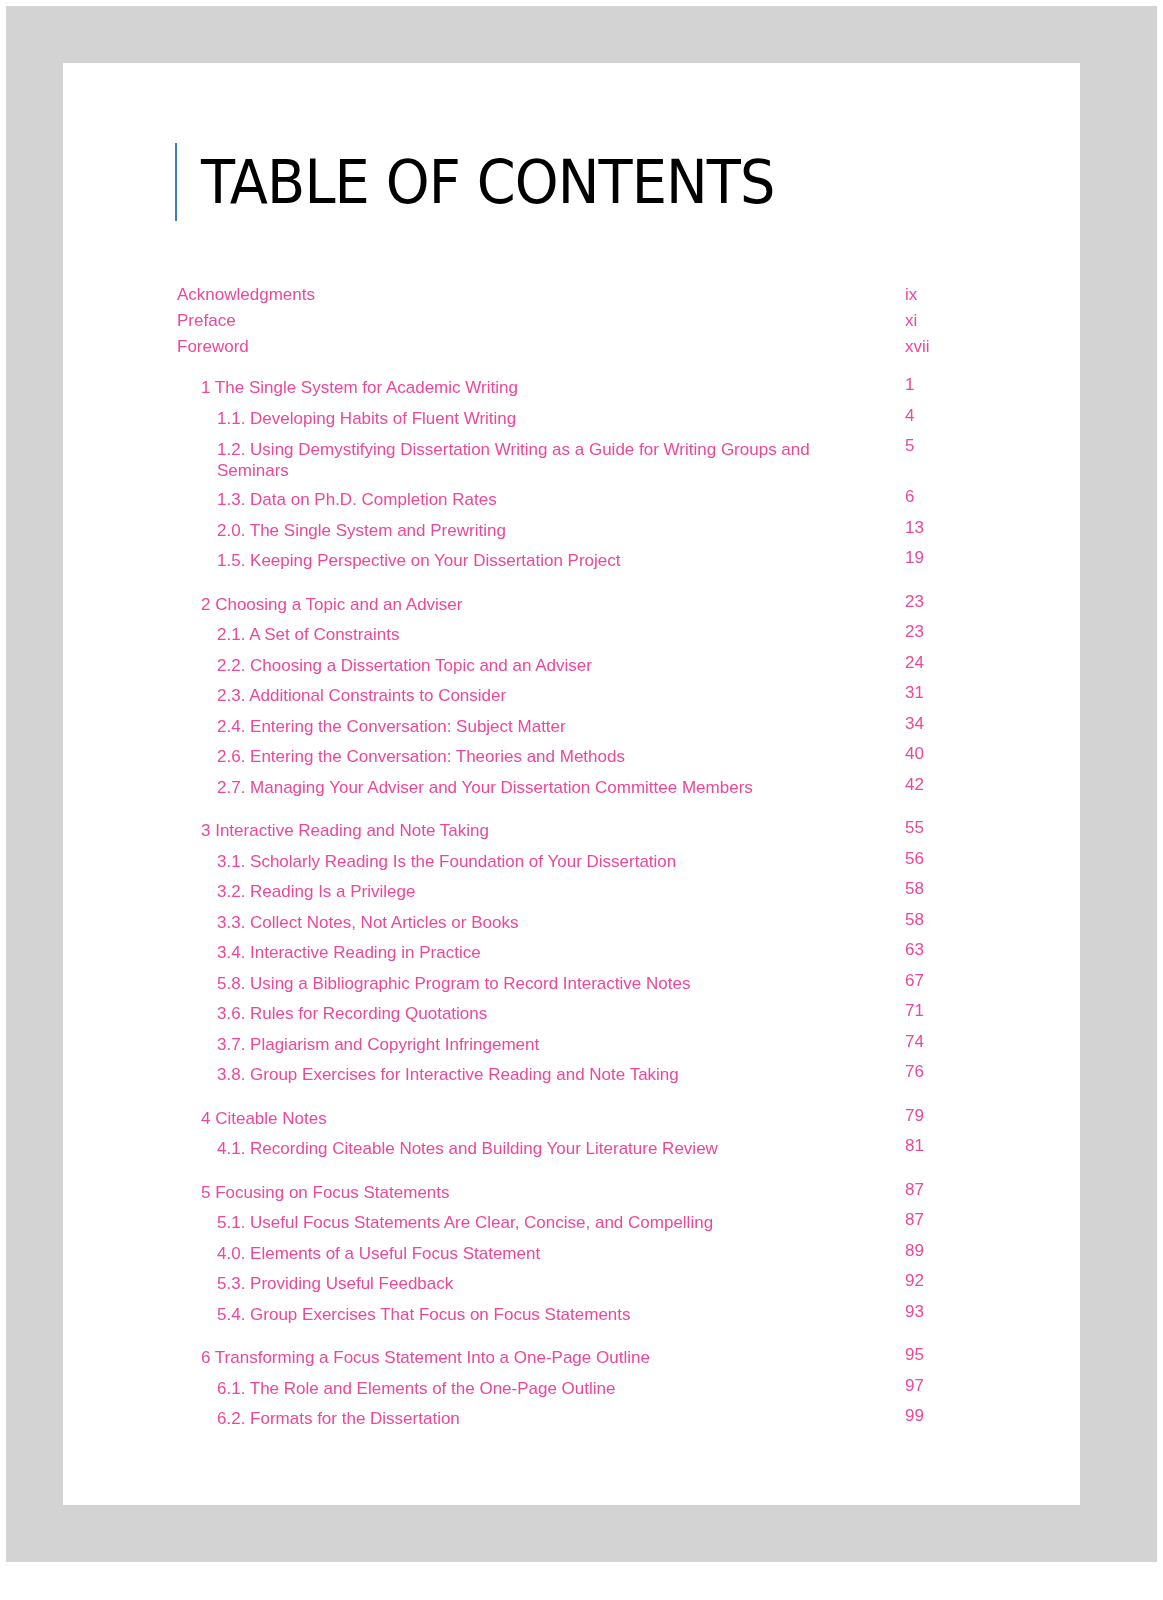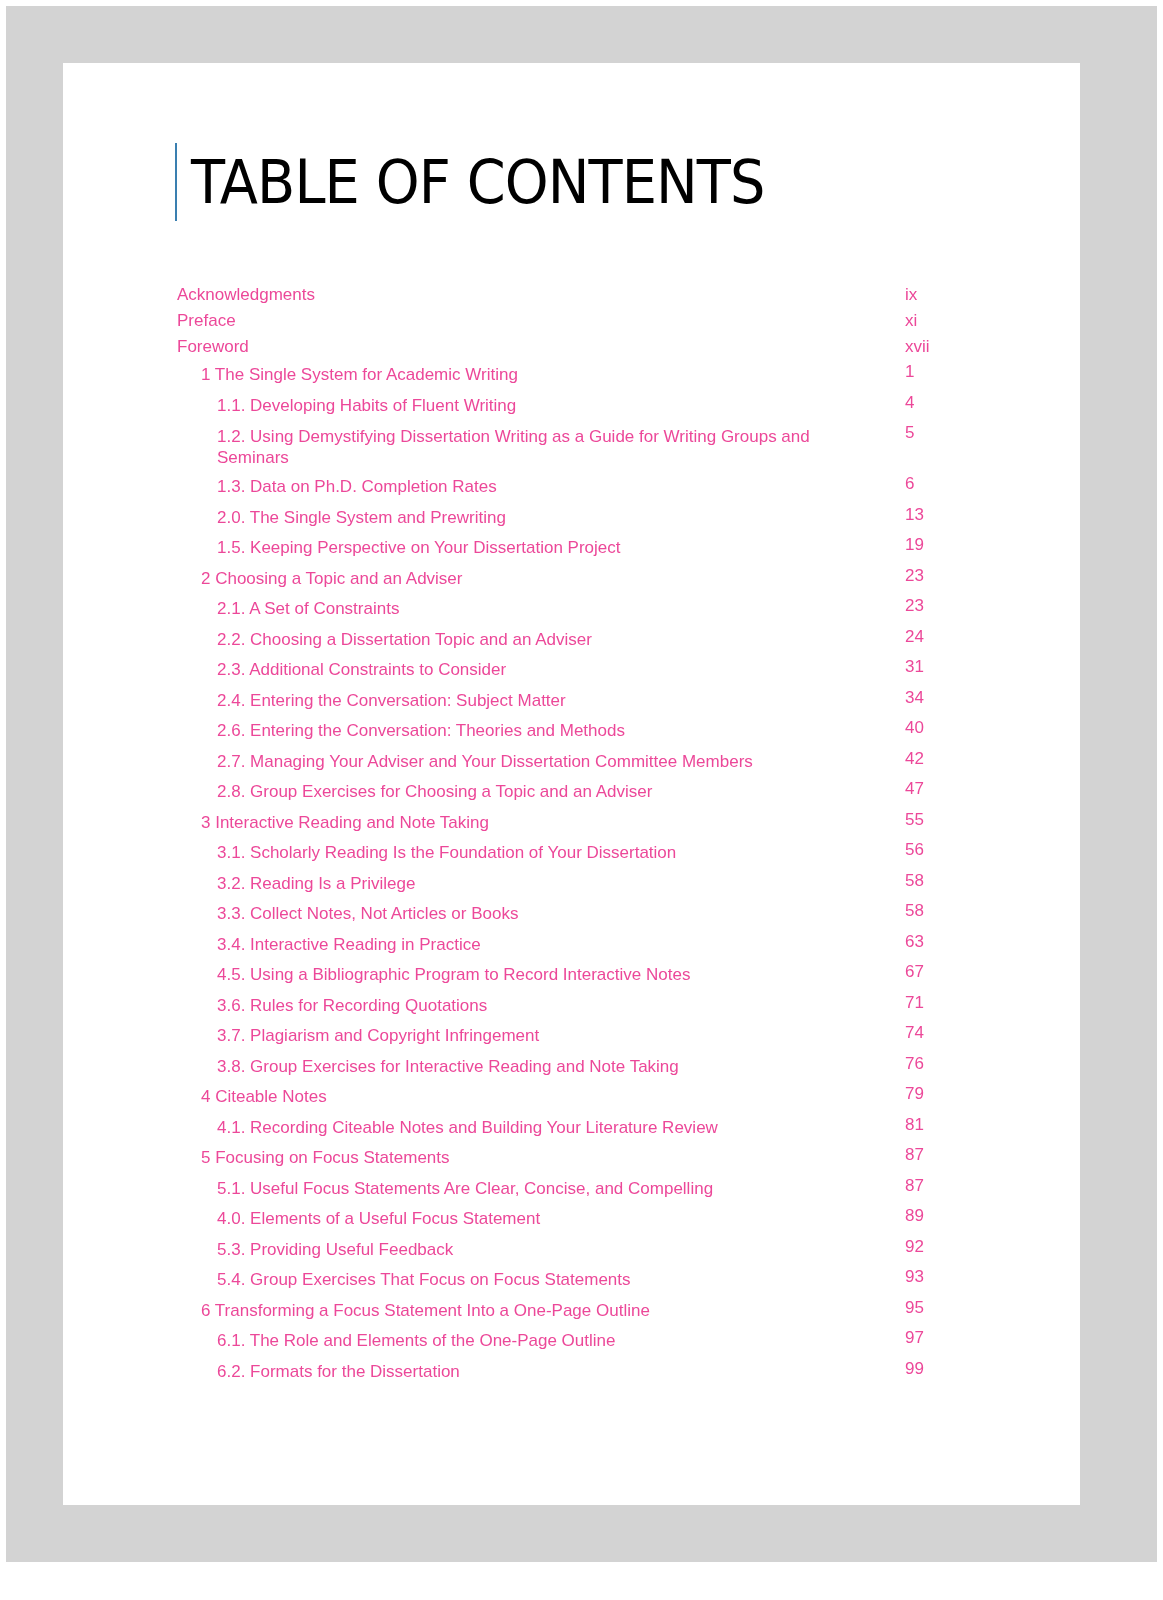--- a/index.html
+++ b/index.html
@@ -11,34 +11,34 @@
   .frame {
     position: absolute; left: 6px; top: 6px; width: 1151px; height: 1556px;
     background: #d3d3d3;
   }
   .paper {
     position: absolute; left: 57px; top: 57px; width: 1017px; height: 1442px;
     background: #ffffff;
   }
   .title-wrap {
     position: absolute; left: 112px; top: 80px; height: 78px;
-    border-left: 2px solid #3a7fb0; padding-left: 14px;
+    border-left: 2px solid #3a7fb0; padding-left: 24px;
   }
   .title {
     font-family: "DejaVu Sans", sans-serif; font-weight: normal;
     font-size: 60px; line-height: 78px; margin: 0; color: #000;
     letter-spacing: -1px; transform: scaleX(0.93); transform-origin: left center;
     white-space: nowrap;
   }
   .toc { position: absolute; left: 114px; top: 219px; width: 800px; }
   .row { position: relative; font-size: 17px; color: #ec4899; }
   .row .label { display: block; }
   .row .page { position: absolute; left: 728px; top: 0; }
   .lvl0 { height: 26px; line-height: 26px; }
-  .lvl1 { height: 30.5px; line-height: 30px; padding-left: 24px; }
+  .lvl1 { height: 30.5px; line-height: 30px; padding-left: 24px; margin-top: 13px; }
   .lvl2 { height: 30.5px; line-height: 30px; padding-left: 40px; }
   .lvl2 .page, .lvl1 .page { top: -3px; }
   .lvl2.wrap { height: 51px; }
   .lvl2.wrap .label { line-height: 21px; padding-top: 5px; width: 620px; }
   .lvl2.wrap .page { top: -3px; }
 </style>
 </head>
 <body>
 
 <div class="frame">
@@ -104,24 +104,20 @@
           <span class="page">34</span>
         </div>
         <div class="row lvl2">
           <span class="label">2.6. Entering the Conversation: Theories and Methods</span>
           <span class="page">40</span>
         </div>
         <div class="row lvl2">
           <span class="label">2.7. Managing Your Adviser and Your Dissertation Committee Members</span>
           <span class="page">42</span>
         </div>
-        <div class="row lvl2">
-          <span class="label">2.8. Group Exercises for Choosing a Topic and an Adviser</span>
-          <span class="page">47</span>
-        </div>
         <div class="row lvl1">
           <span class="label">3 Interactive Reading and Note Taking</span>
           <span class="page">55</span>
         </div>
         <div class="row lvl2">
           <span class="label">3.1. Scholarly Reading Is the Foundation of Your Dissertation</span>
           <span class="page">56</span>
         </div>
         <div class="row lvl2">
           <span class="label">3.2. Reading Is a Privilege</span>
@@ -129,21 +125,21 @@
         </div>
         <div class="row lvl2">
           <span class="label">3.3. Collect Notes, Not Articles or Books</span>
           <span class="page">58</span>
         </div>
         <div class="row lvl2">
           <span class="label">3.4. Interactive Reading in Practice</span>
           <span class="page">63</span>
         </div>
         <div class="row lvl2">
-          <span class="label">4.5. Using a Bibliographic Program to Record Interactive Notes</span>
+          <span class="label">5.8. Using a Bibliographic Program to Record Interactive Notes</span>
           <span class="page">67</span>
         </div>
         <div class="row lvl2">
           <span class="label">3.6. Rules for Recording Quotations</span>
           <span class="page">71</span>
         </div>
         <div class="row lvl2">
           <span class="label">3.7. Plagiarism and Copyright Infringement</span>
           <span class="page">74</span>
         </div>

